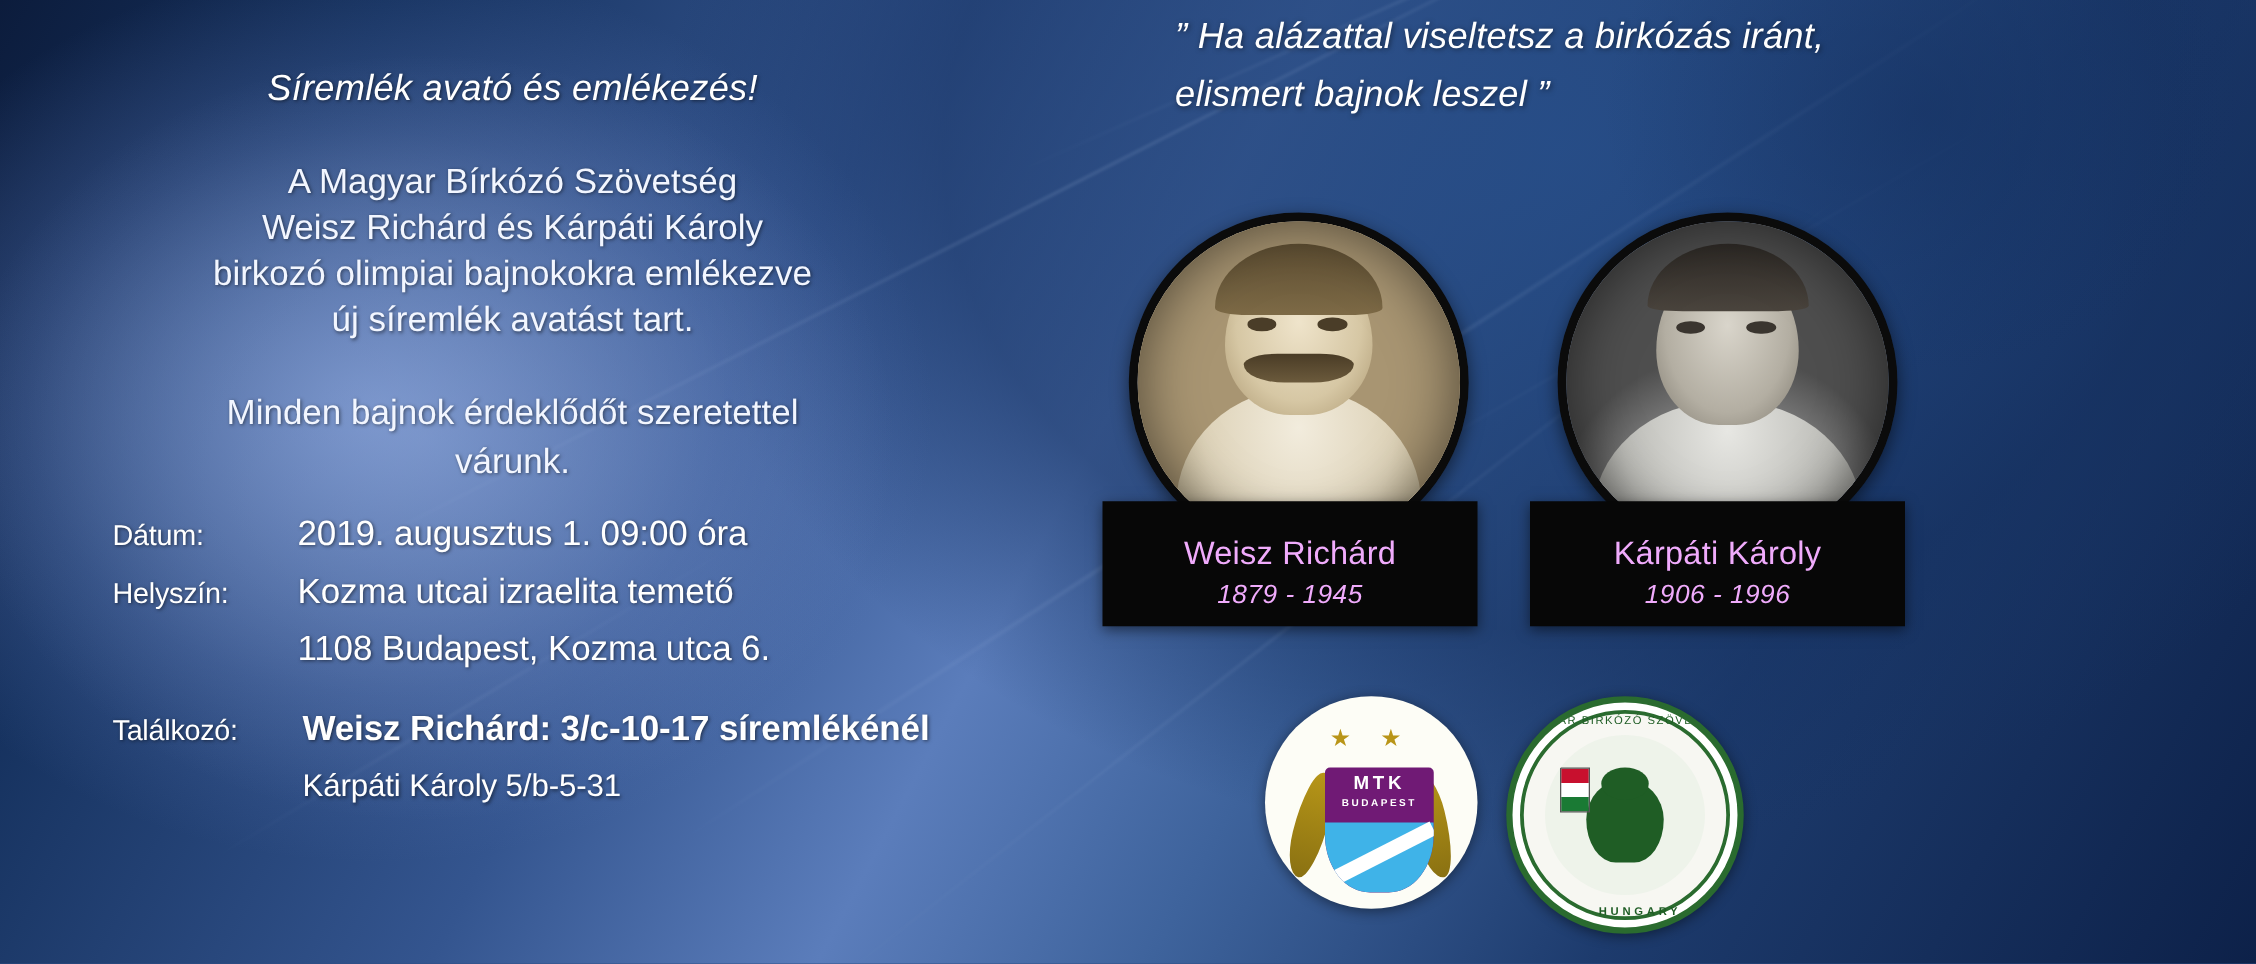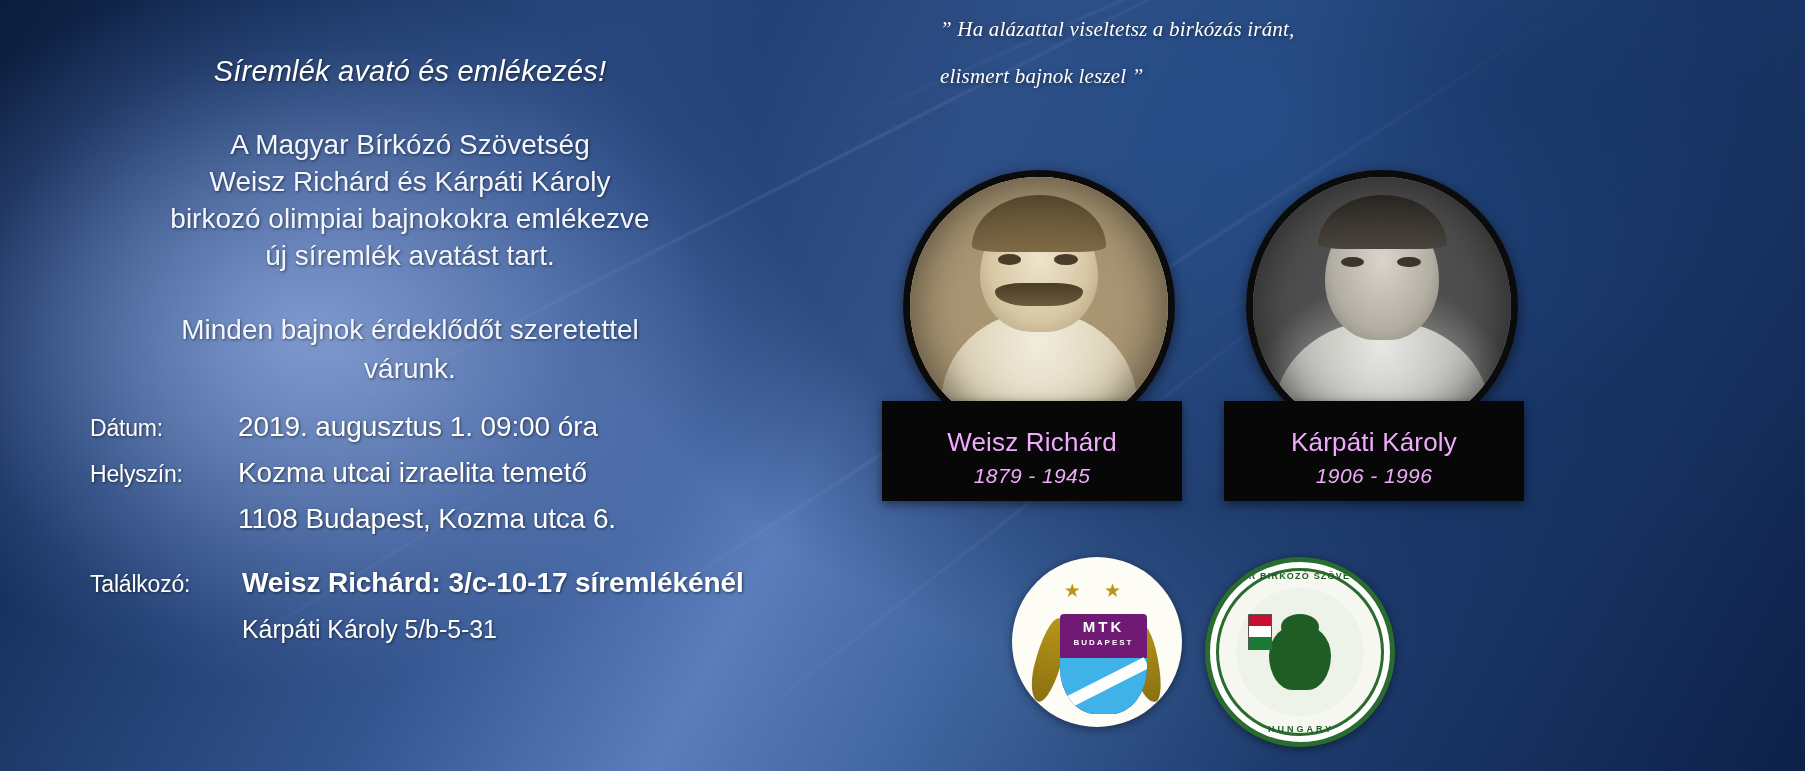--- a/index.html
+++ b/index.html
@@ -57,24 +57,23 @@
   }
   .row.meet .lbl{width:152px;}
   .val.bold{font-weight:bold;font-size:28px;}
   .val.italic{font-size:25px;}
   .indent{margin-left:148px;}
   .indent2{margin-left:152px;}
 
   
   .quote{
     position:absolute;left:940px;top:6px;width:850px;
-    font-style:italic;font-size:21px;line-height:47px;color:#ffffff;
+    font-style:italic;font-size:29px;line-height:47px;color:#ffffff;
     text-shadow:1px 1px 4px rgba(0,0,0,.5);
     letter-spacing:.2px;
-    font-family:Liberation Serif, serif;
   }
   .quote .l2{display:block;}
 
   
   .portrait{
     position:absolute;border-radius:50%;overflow:hidden;
     border:7px solid #0b0b0b;
     box-shadow:0 4px 14px rgba(0,0,0,.55);
   }
   #p-weisz{left:903px;top:170px;width:258px;height:258px;}
@@ -166,25 +165,25 @@
   #logo-mbsz .wr{
     position:absolute;left:50%;top:54%;transform:translate(-50%,-50%);
     width:62px;height:66px;background:#1f5d25;
     border-radius:48% 48% 38% 38%/48% 48% 52% 52%;
   }
   #logo-mbsz .wr:after{
     content:"";position:absolute;left:12px;top:-10px;width:38px;height:26px;background:#1f5d25;border-radius:50%;
   }
   #logo-mbsz .flag{position:absolute;left:12px;top:26px;width:22px;height:34px;background:linear-gradient(#c8102e 33%,#ffffff 33%,#ffffff 66%,#1a7a34 66%);border:1px solid #555;}
   #logo-mbsz .arc-t{
-    position:absolute;left:0;top:9px;width:100%;text-align:left;color:#1f5d25;
-    font-size:9px;font-weight:bold;letter-spacing:1.2px;
+    position:absolute;left:0;top:9px;width:100%;text-align:center;color:#1f5d25;
+    font-size:9px;font-weight:normal;letter-spacing:1.2px;
   }
   #logo-mbsz .arc-b{
-    position:absolute;left:1px;bottom:8px;width:100%;text-align:center;color:#1f5d25;
+    position:absolute;left:12px;bottom:8px;width:100%;text-align:center;color:#1f5d25;
     font-size:9px;font-weight:bold;letter-spacing:3px;
   }
 </style>
 </head>
 <body>
 
 <div id="poster">
 
   <div class="glow g1"></div>
   <div class="glow g2"></div>

